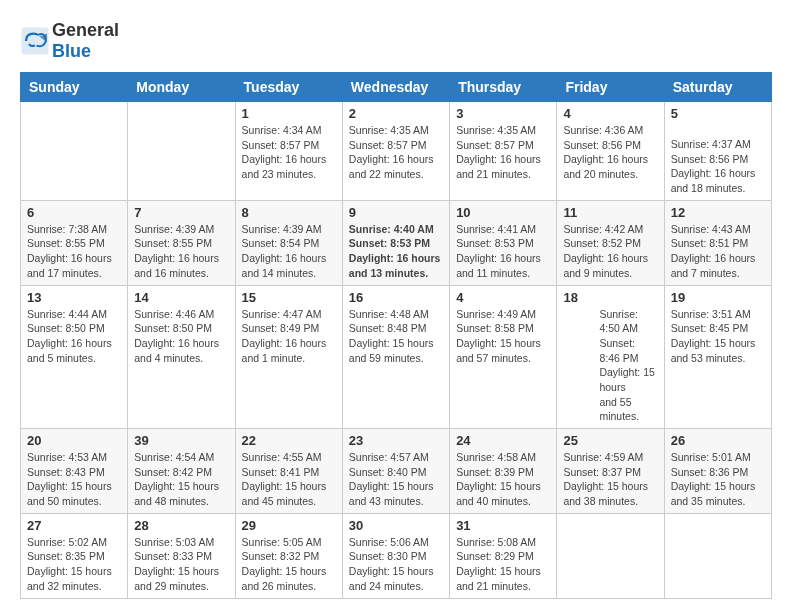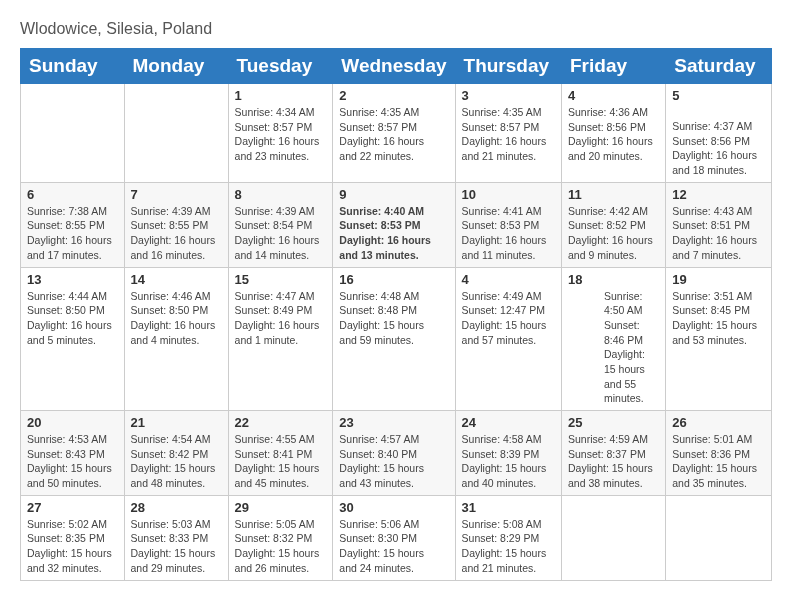--- a/index.html
+++ b/index.html
@@ -50,21 +50,21 @@
     .calendar {
       width: 100%;
       border-collapse: collapse;
       border: 1px solid #ccc;
     }
     .calendar th {
       background-color: #2e7abf;
       color: white;
       text-align: left;
       padding: 6px 8px;
-      font-size: 19px;
+      font-size: 14px;
       border: 1px solid #2e7abf;
     }
     .calendar td {
       vertical-align: top;
       border: 1px solid #ccc;
       padding: 4px 6px;
       width: calc(100% / 7);
       min-height: 80px;
       background: #fff;
       font-size: 11px;
@@ -85,22 +85,35 @@
       font-size: 10.5px;
     }
     .empty-cell {
       background: #f9f9f9;
     }
   </style>
 </head>
 <body>
 
 <div class="header-area">
+  <div class="logo">
+    <svg class="logo-icon" viewBox="0 0 40 40">
+      <rect x="2" y="2" width="36" height="36" rx="4" fill="#1a6eb5" opacity="0.15"></rect>
+      <path d="M8 20 Q8 10 18 10 Q22 10 24 12" stroke="#1a6eb5" stroke-width="3" fill="none"></path>
+      <path d="M24 12 Q32 8 34 16 Q36 22 30 26 Q26 28 22 26" stroke="#1a6eb5" stroke-width="2.5" fill="none"></path>
+      <path d="M20 26 Q14 28 12 24" stroke="#1a6eb5" stroke-width="2.5" fill="none"></path>
+
+      <polygon points="26,14 36,10 36,22" fill="#1a6eb5" opacity="0.7"></polygon>
+    </svg>
+    <div>
+      <span class="logo-text-general">General</span><br>
+      <span class="logo-text-blue">Blue</span>
+    </div>
+  </div>
   <div class="title-area">
-    <div class="location-subtitle">Wlodowice, Silesia, Poland</div>
   </div>
 </div>
 
 <table class="calendar">
   <thead>
     <tr id="header-row">
     <th>Sunday</th>
         <th>Monday</th>
         <th>Tuesday</th>
         <th>Wednesday</th>
@@ -225,21 +238,21 @@
         <td>
           <span class="day-number">16</span>
           <div class="day-info" style="white-space: pre-line;">Sunrise: 4:48 AM
 Sunset: 8:48 PM
 Daylight: 15 hours
 and 59 minutes.</div>
         </td>
         <td>
           <span class="day-number">4</span>
           <div class="day-info" style="white-space: pre-line;">Sunrise: 4:49 AM
-Sunset: 12:47 PM
+Sunset: 8:58 PM
 Daylight: 15 hours
 and 57 minutes.</div>
         </td>
         <td>
           <span class="day-number">18</span>
           <div class="day-info" style="white-space: pre-line; margin-left: 36px;">Sunrise: 4:50 AM
 Sunset: 8:46 PM
 Daylight: 15 hours
 and 55 minutes.</div>
         </td>
@@ -253,21 +266,21 @@
       </tr>
       <tr>
         <td>
           <span class="day-number">20</span>
           <div class="day-info" style="white-space: pre-line;">Sunrise: 4:53 AM
 Sunset: 8:43 PM
 Daylight: 15 hours
 and 50 minutes.</div>
         </td>
         <td>
-          <span class="day-number">21</span>
+          <span class="day-number">39</span>
           <div class="day-info" style="white-space: pre-line;">Sunrise: 4:54 AM
 Sunset: 8:42 PM
 Daylight: 15 hours
 and 48 minutes.</div>
         </td>
         <td>
           <span class="day-number">22</span>
           <div class="day-info" style="white-space: pre-line;">Sunrise: 4:55 AM
 Sunset: 8:41 PM
 Daylight: 15 hours

